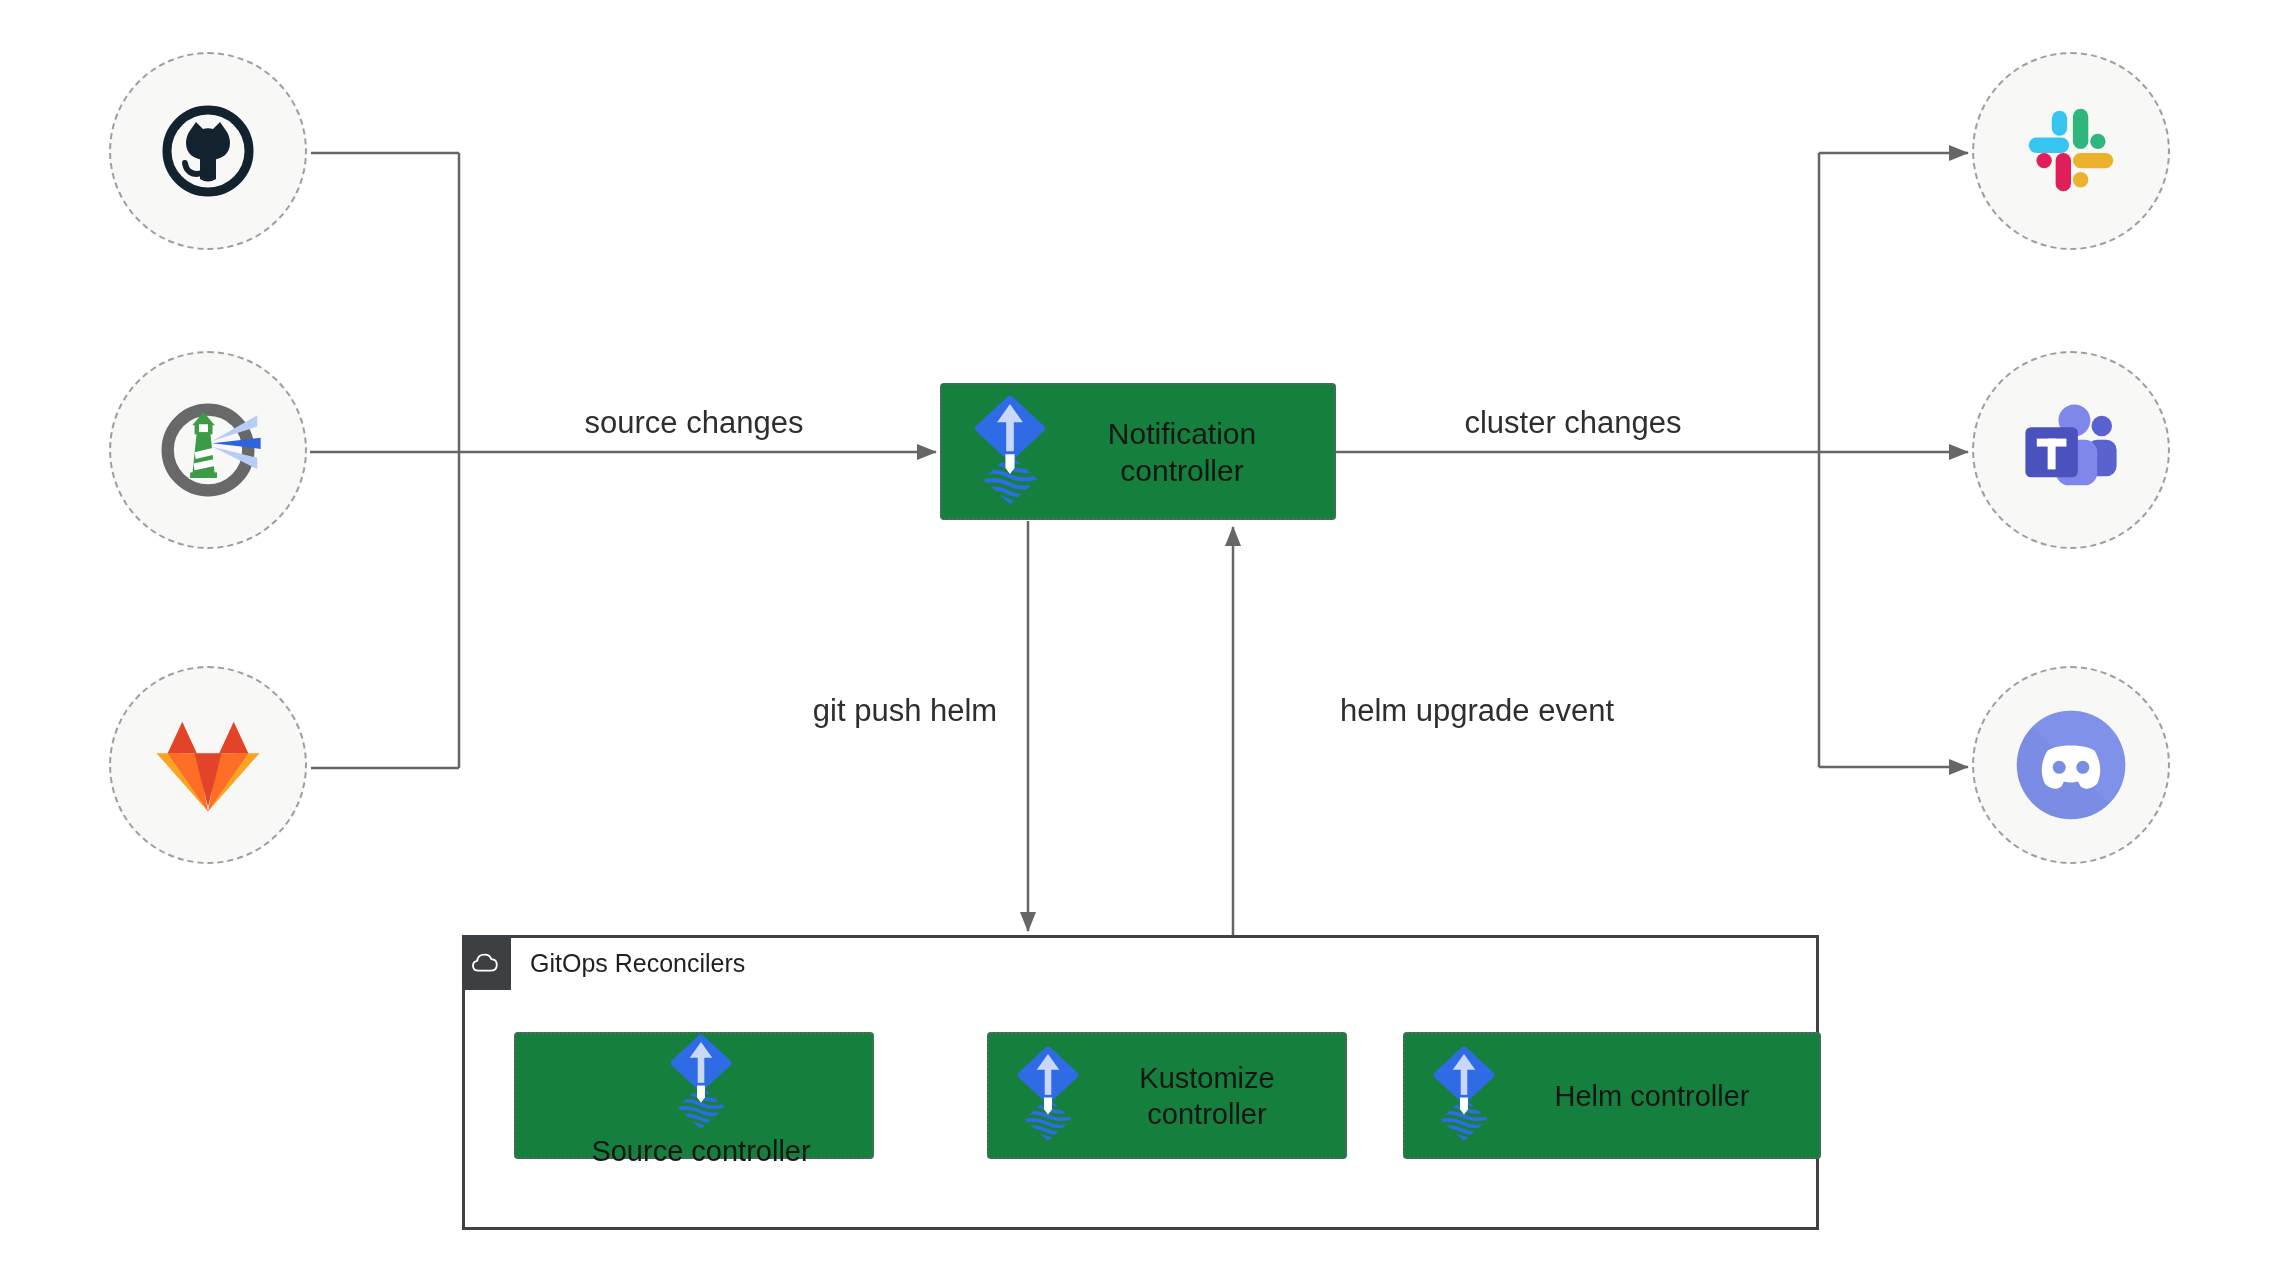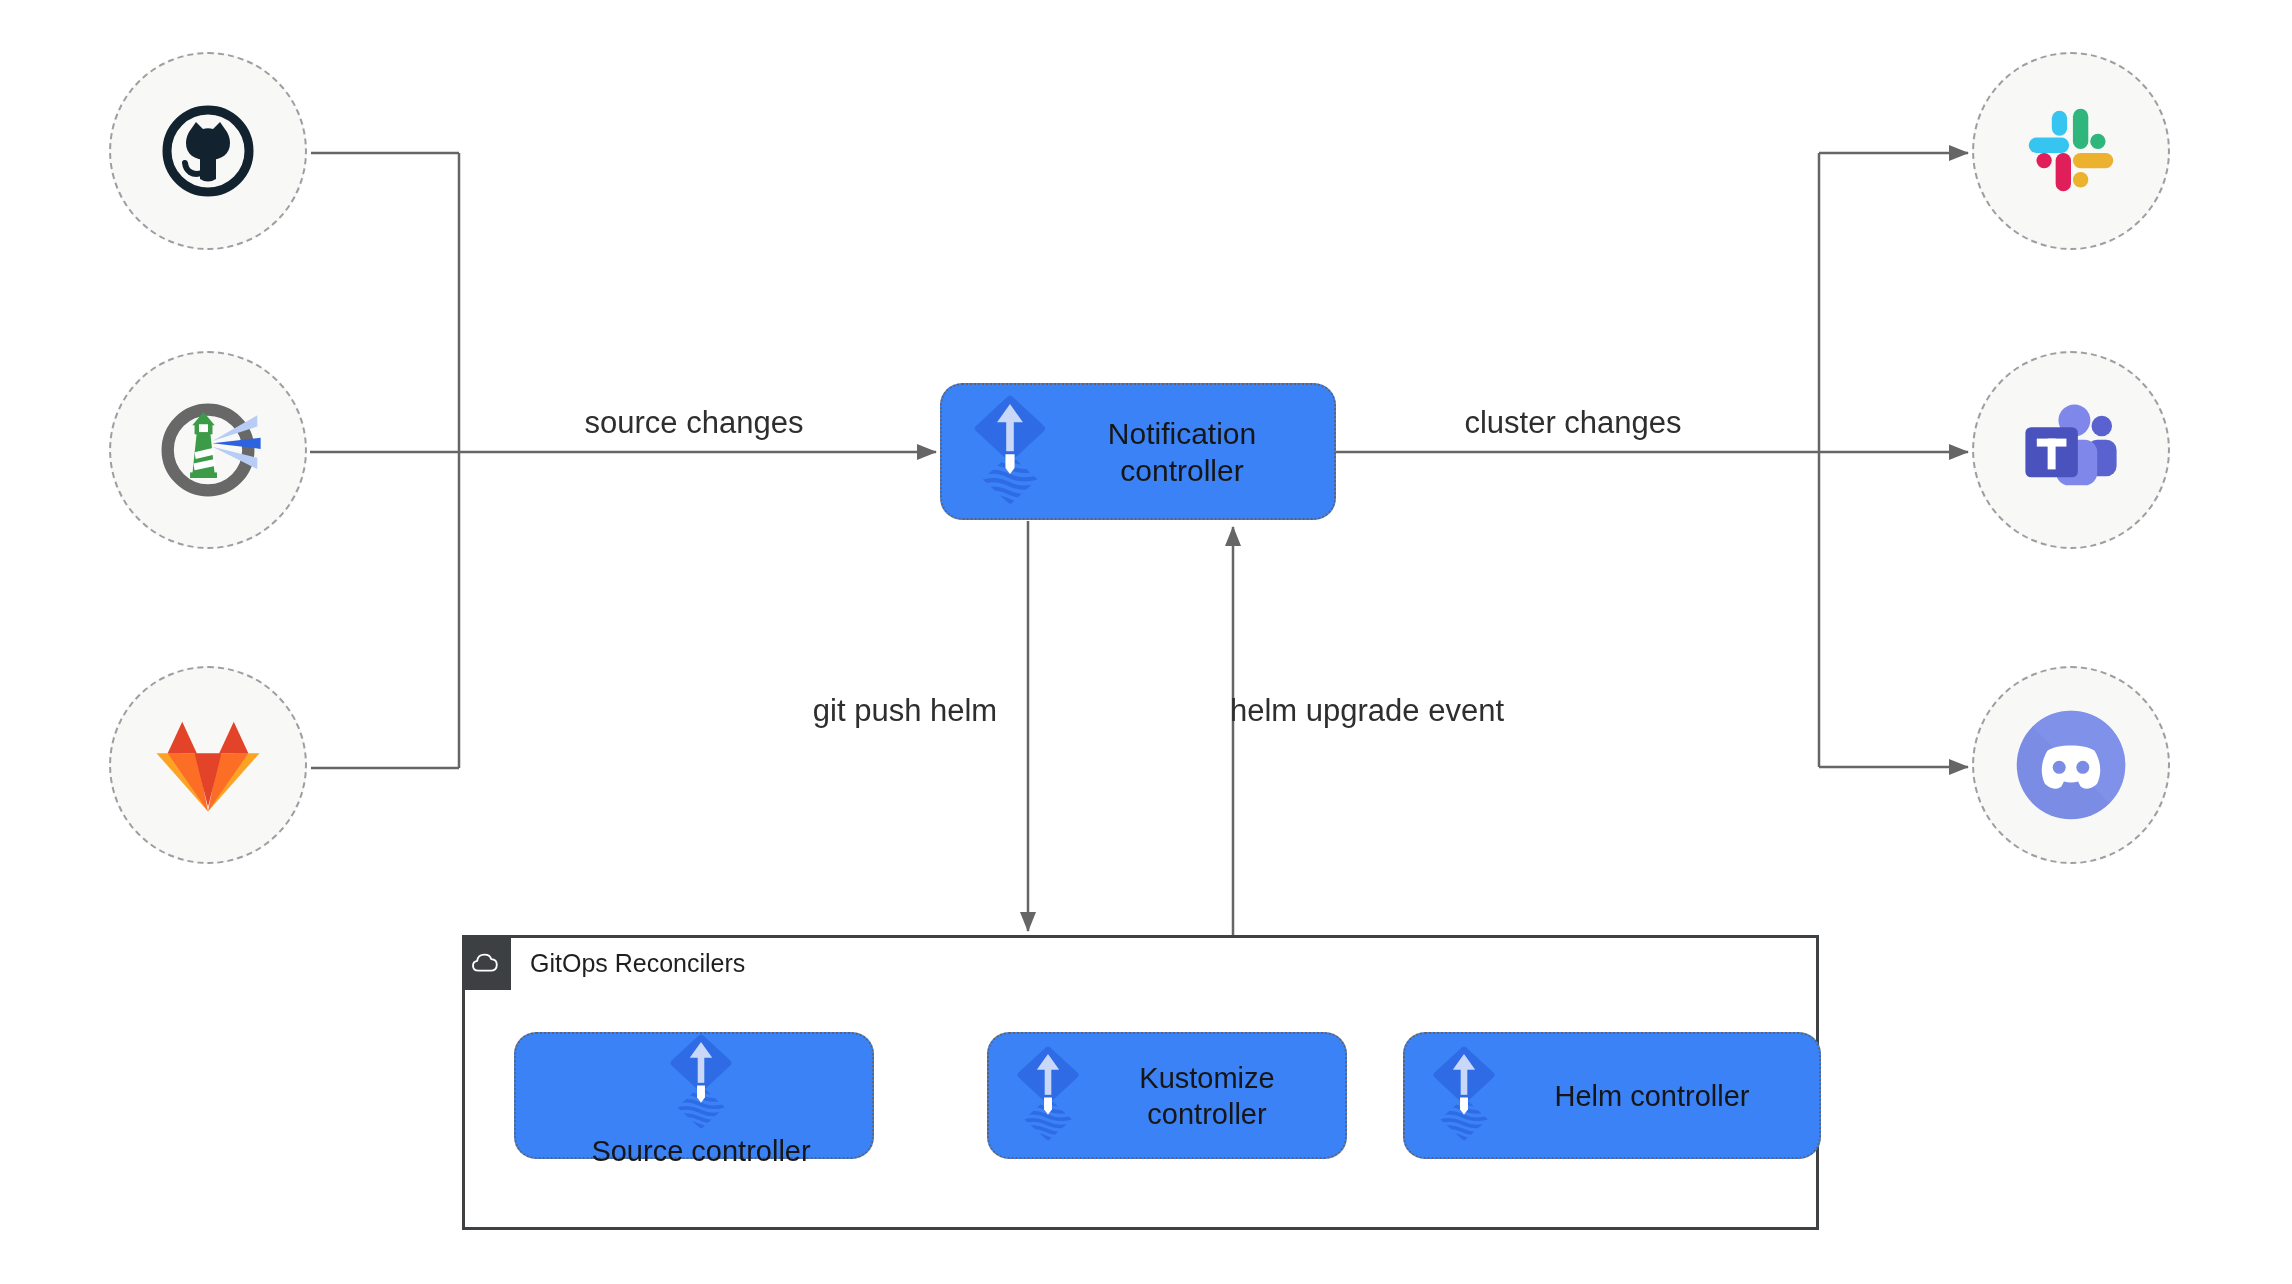--- a/index.html
+++ b/index.html
@@ -7,21 +7,21 @@
     position:relative;width:2292px;height:1284px;background:#ffffff;overflow:hidden;
     font-family:"Liberation Sans", sans-serif;color:#1f1f1f;
   }
   svg.wires{position:absolute;left:0;top:0;width:2292px;height:1284px;pointer-events:none;}
   .endpoint{
     position:absolute;width:198px;height:198px;border-radius:50%;
     border:2px dashed #9b9fa2;background:#f8f8f6;
     display:flex;align-items:center;justify-content:center;box-sizing:border-box;
   }
   .node{
-    position:absolute;border:2px dotted #5f6368;border-radius:22px;background:#3b82f6;
+    position:absolute;border:2px dotted #5f6368;border-radius:4px;background:#15803d;
     display:flex;align-items:center;box-sizing:border-box;
   }
   .node .flux{flex:0 0 auto;}
   .node .node-label{flex:1 1 auto;text-align:center;color:#161616;}
   .notification{left:940px;top:383px;width:396px;height:137px;padding:0 18px 0 30px;}
   .notification .node-label{font-size:30px;line-height:37px;}
   .reconciler{height:127px;padding:0 12px 0 26px;}
   .reconciler .node-label{font-size:29px;line-height:36px;}
   .rec-source{left:514px;top:1032px;width:360px;flex-direction:column;}
   .rec-kustomize{left:960px;top:1032px;width:360px;margin-left:27px;}
@@ -37,21 +37,21 @@
   .group-title{
     position:absolute;left:530px;top:948px;font-size:25px;line-height:30px;color:#1f1f1f;
   }
   .edge-label{
     position:absolute;transform:translateX(-50%);white-space:nowrap;
     font-size:31px;line-height:38px;color:#2e2e2e;
   }
   .lbl-source{left:694px;top:404px;}
   .lbl-cluster{left:1573px;top:404px;}
   .lbl-gitpush{left:905px;top:692px;}
-  .lbl-helmupg{left:1367px;top:692px;}
+  .lbl-helmupg{left:1477px;top:692px;}
   .hidden-defs{position:absolute;width:0;height:0;overflow:hidden;}
 </style>
 </head>
 <body>
 
 <svg class="hidden-defs" aria-hidden="true">
   <defs>
     <marker id="arrow" markerUnits="userSpaceOnUse" markerWidth="20" markerHeight="16" refX="19" refY="8" orient="auto">
       <path d="M0 0 L20 8 L0 16 Z" fill="#666666"></path>
     </marker>

